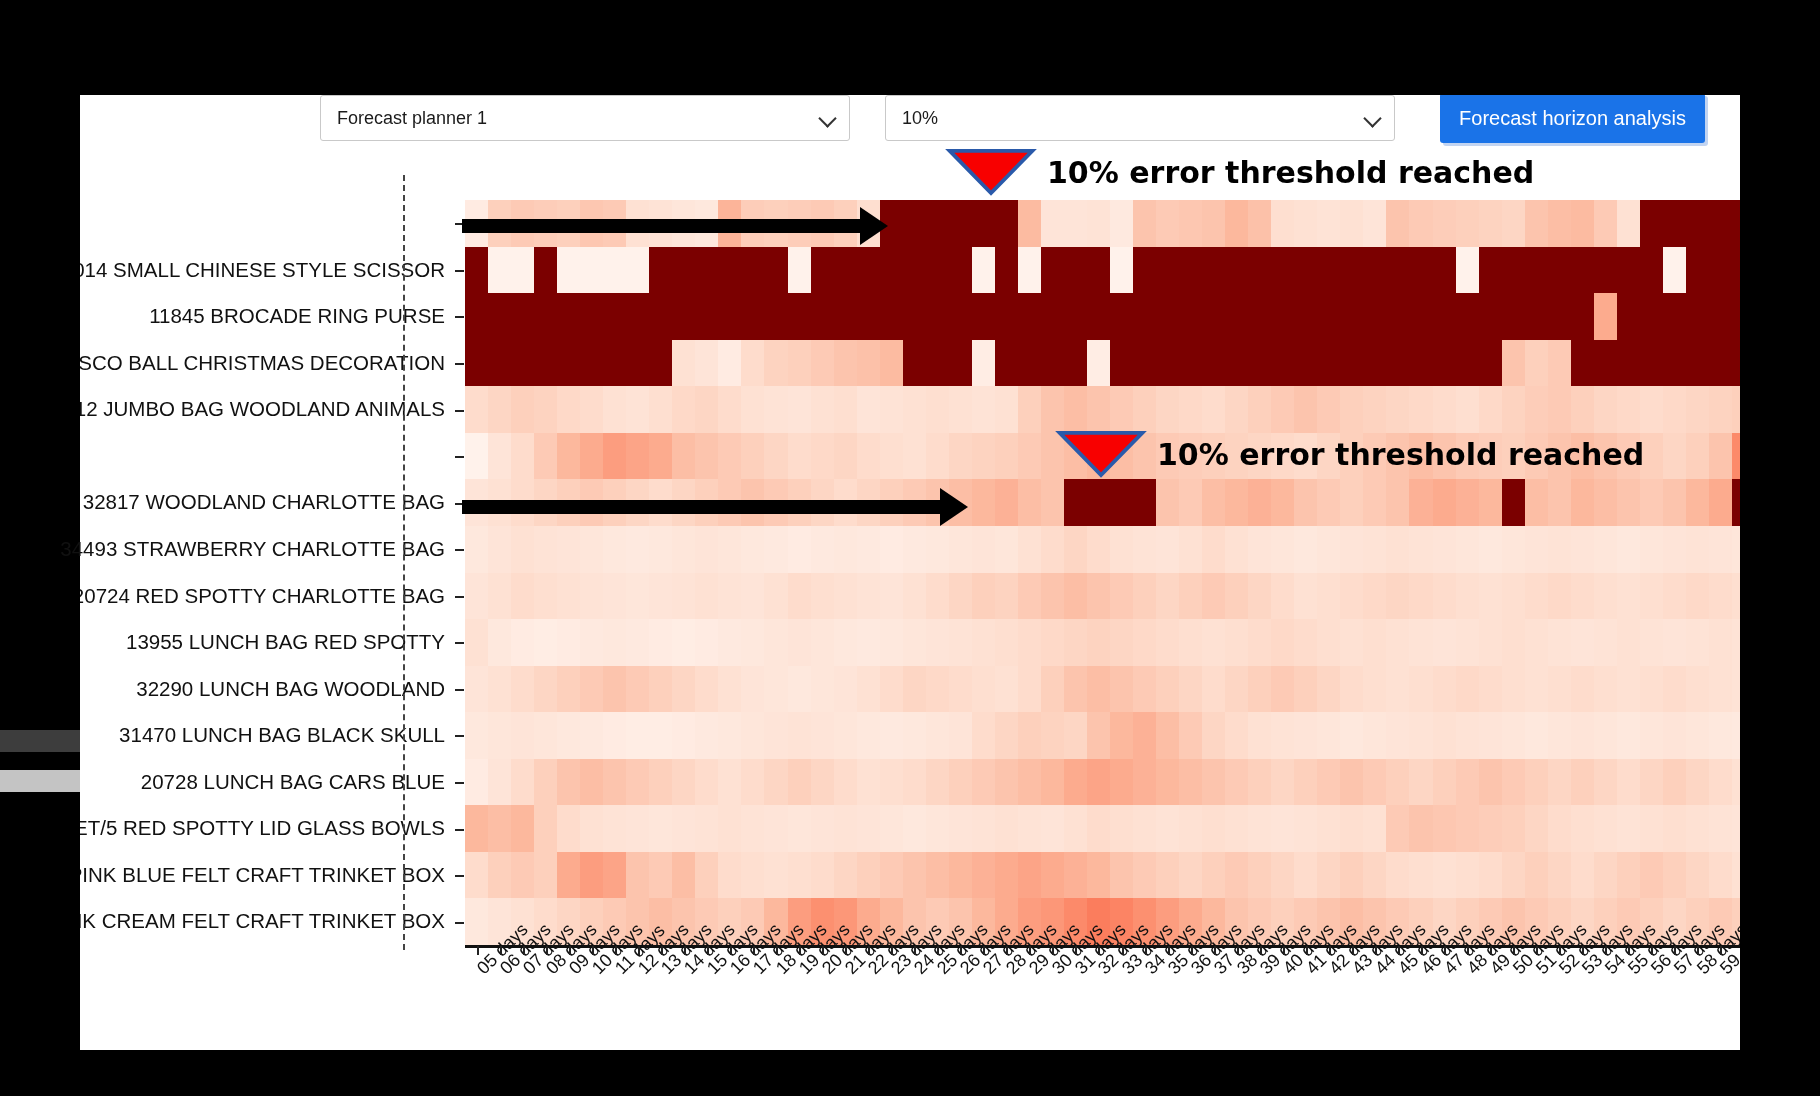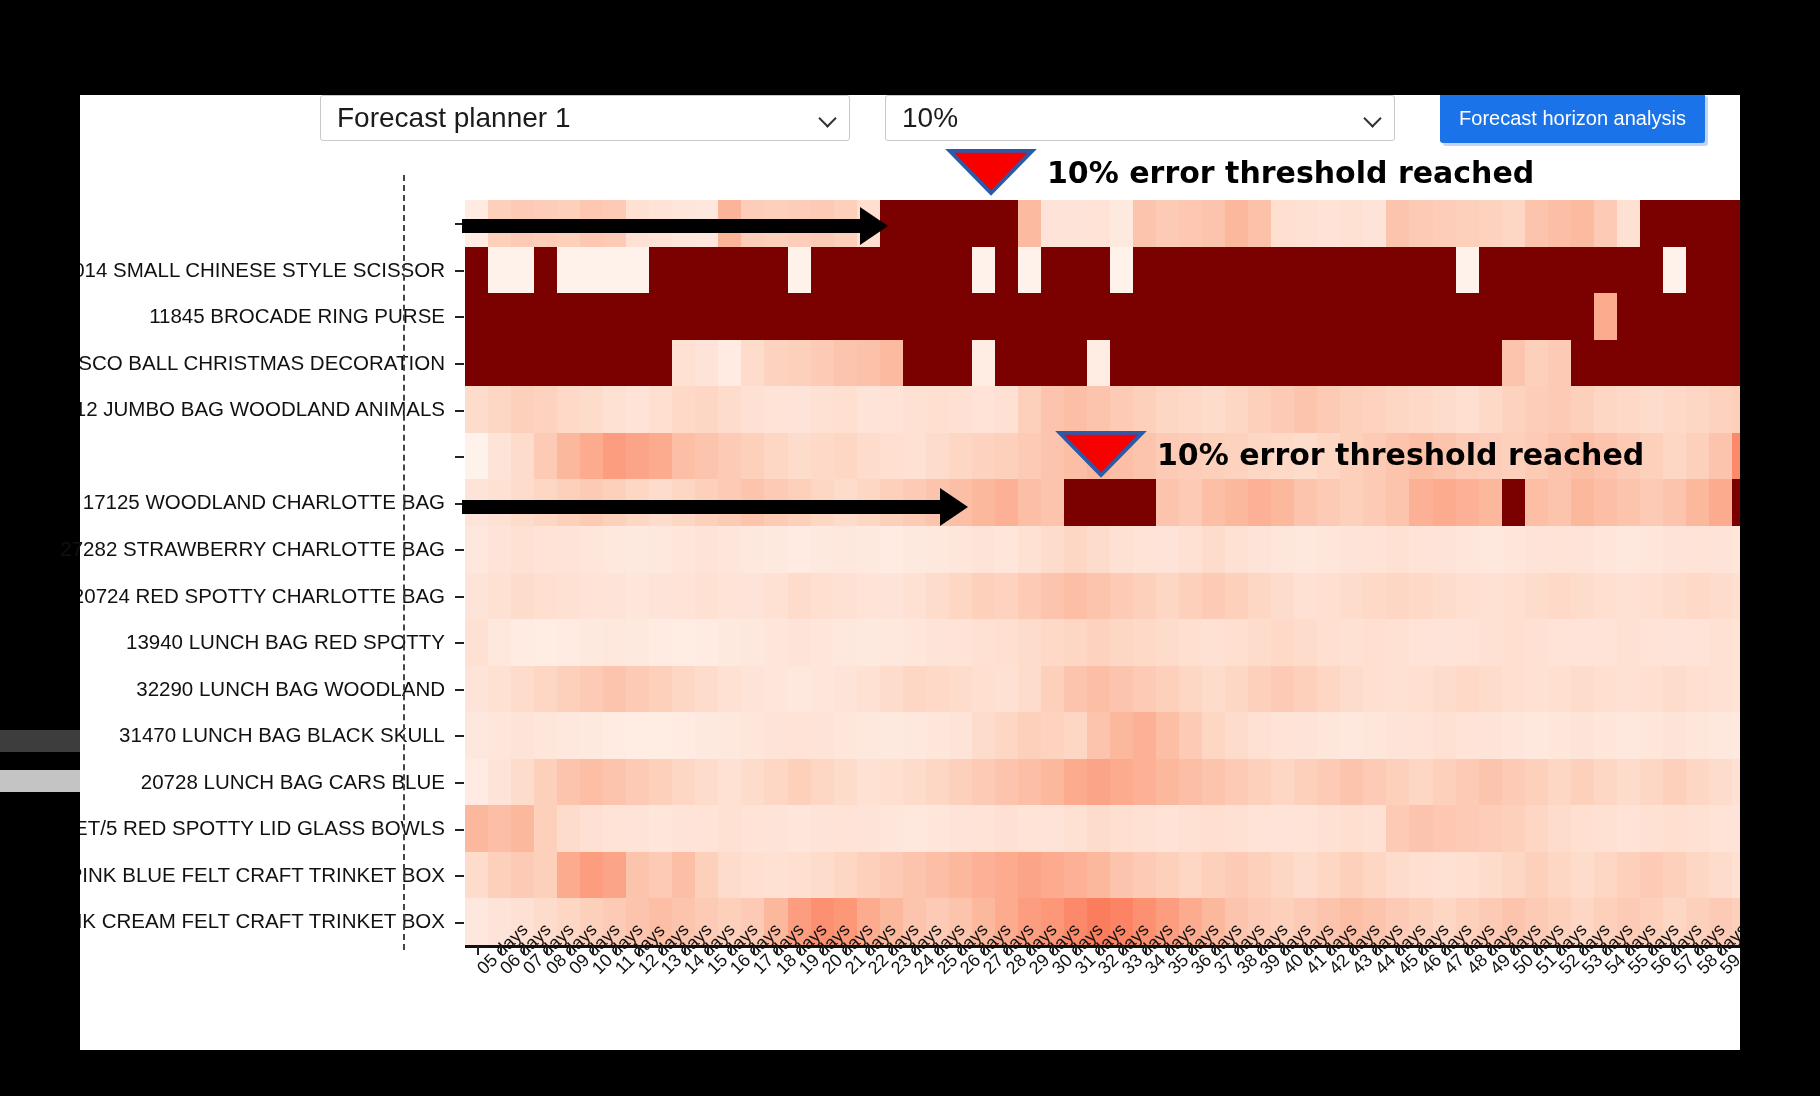--- a/index.html
+++ b/index.html
@@ -8,21 +8,21 @@
 
   
   #app-panel{position:absolute;left:80px;top:95px;width:1660px;height:955px;background:#fff;}
 
   
   #control-bar{position:absolute;left:320px;top:95px;width:1420px;height:50px;}
 
   .select-box{position:absolute;top:0;height:46px;background:#fff;
       border:1px solid #c9c9c9;border-radius:3px;box-sizing:border-box;
       display:flex;align-items:center;padding:0 12px 0 16px;}
-  .select-box .sel-val{font-size:28px;color:#1b1b1b;flex:1;white-space:nowrap;overflow:hidden;}
+  .select-box .sel-val{font-size:18px;color:#1b1b1b;flex:1;white-space:nowrap;overflow:hidden;}
   .chev{width:18px;height:18px;flex:0 0 18px;position:relative;}
   .chev:before{content:"";position:absolute;left:2px;top:3px;width:11px;height:11px;
       border-right:2px solid #333;border-bottom:2px solid #333;transform:rotate(45deg);}
 
   #planner-select{left:0;width:530px;}
   #threshold-select{left:565px;width:510px;}
 
   #analysis-button{position:absolute;left:1120px;top:-2px;width:265px;height:50px;
       background:#1a73e8;color:#fff;border:none;border-radius:3px;
       font-size:20px;font-family:"Liberation Sans",sans-serif;cursor:pointer;
@@ -109,27 +109,27 @@
     <div class="ytick" style="top: 23.2812px;"></div>
     <div class="y-label" style="top: 46.5625px;">16014 SMALL CHINESE STYLE SCISSOR</div>
     <div class="ytick" style="top: 69.8438px;"></div>
     <div class="y-label" style="top: 93.125px;">11845 BROCADE RING PURSE</div>
     <div class="ytick" style="top: 116.406px;"></div>
     <div class="y-label" style="top: 139.688px;">668 DISCO BALL CHRISTMAS DECORATION</div>
     <div class="ytick" style="top: 162.969px;"></div>
     <div class="y-label" style="top: 186.25px;">20712 JUMBO BAG WOODLAND ANIMALS</div>
     <div class="ytick" style="top: 209.531px;"></div>
     <div class="ytick" style="top: 256.094px;"></div>
-    <div class="y-label" style="top: 279.375px;">17125 WOODLAND CHARLOTTE BAG</div>
+    <div class="y-label" style="top: 279.375px;">32817 WOODLAND CHARLOTTE BAG</div>
     <div class="ytick" style="top: 302.656px;"></div>
-    <div class="y-label" style="top: 325.938px;">27282 STRAWBERRY CHARLOTTE BAG</div>
+    <div class="y-label" style="top: 325.938px;">34493 STRAWBERRY CHARLOTTE BAG</div>
     <div class="ytick" style="top: 349.219px;"></div>
     <div class="y-label" style="top: 372.5px;">20724 RED SPOTTY CHARLOTTE BAG</div>
     <div class="ytick" style="top: 395.781px;"></div>
-    <div class="y-label" style="top: 419.062px;">13940 LUNCH BAG RED SPOTTY</div>
+    <div class="y-label" style="top: 419.062px;">13955 LUNCH BAG RED SPOTTY</div>
     <div class="ytick" style="top: 442.344px;"></div>
     <div class="y-label" style="top: 465.625px;">32290 LUNCH BAG WOODLAND</div>
     <div class="ytick" style="top: 488.906px;"></div>
     <div class="y-label" style="top: 512.188px;">31470 LUNCH BAG BLACK SKULL</div>
     <div class="ytick" style="top: 535.469px;"></div>
     <div class="y-label" style="top: 558.75px;">20728 LUNCH BAG CARS BLUE</div>
     <div class="ytick" style="top: 582.031px;"></div>
     <div class="y-label" style="top: 605.312px;">914 SET/5 RED SPOTTY LID GLASS BOWLS</div>
     <div class="ytick" style="top: 628.594px;"></div>
     <div class="y-label" style="top: 651.875px;">0971 PINK BLUE FELT CRAFT TRINKET BOX</div>

